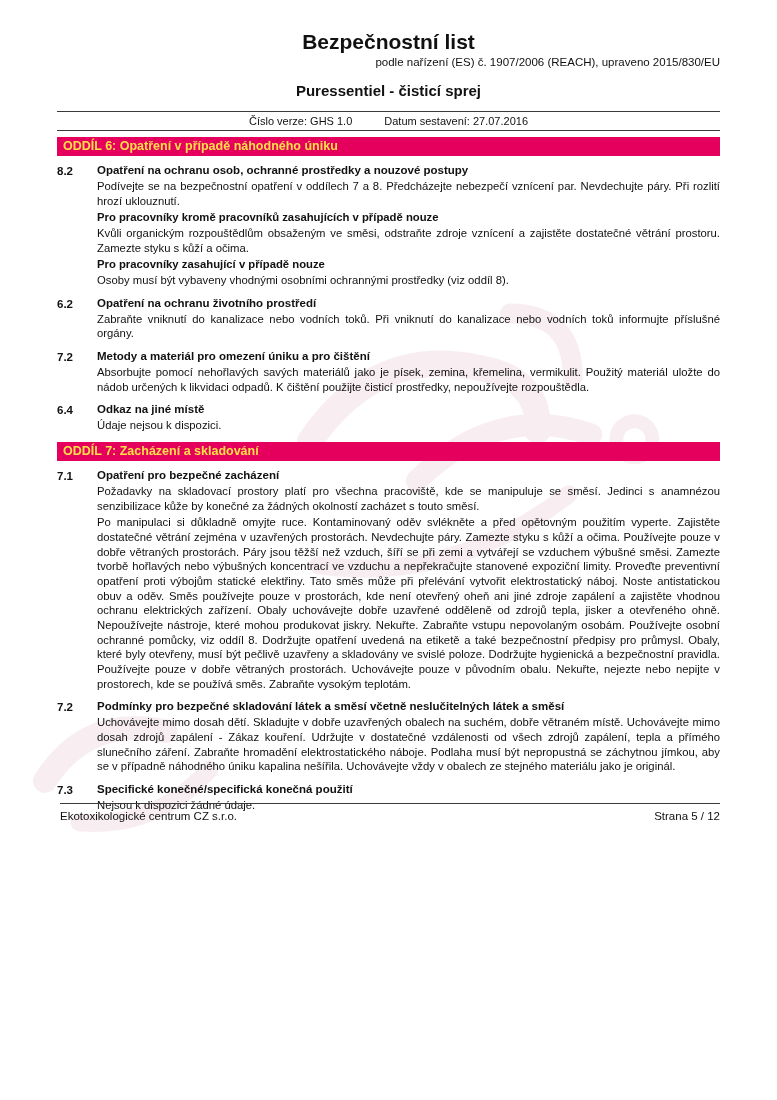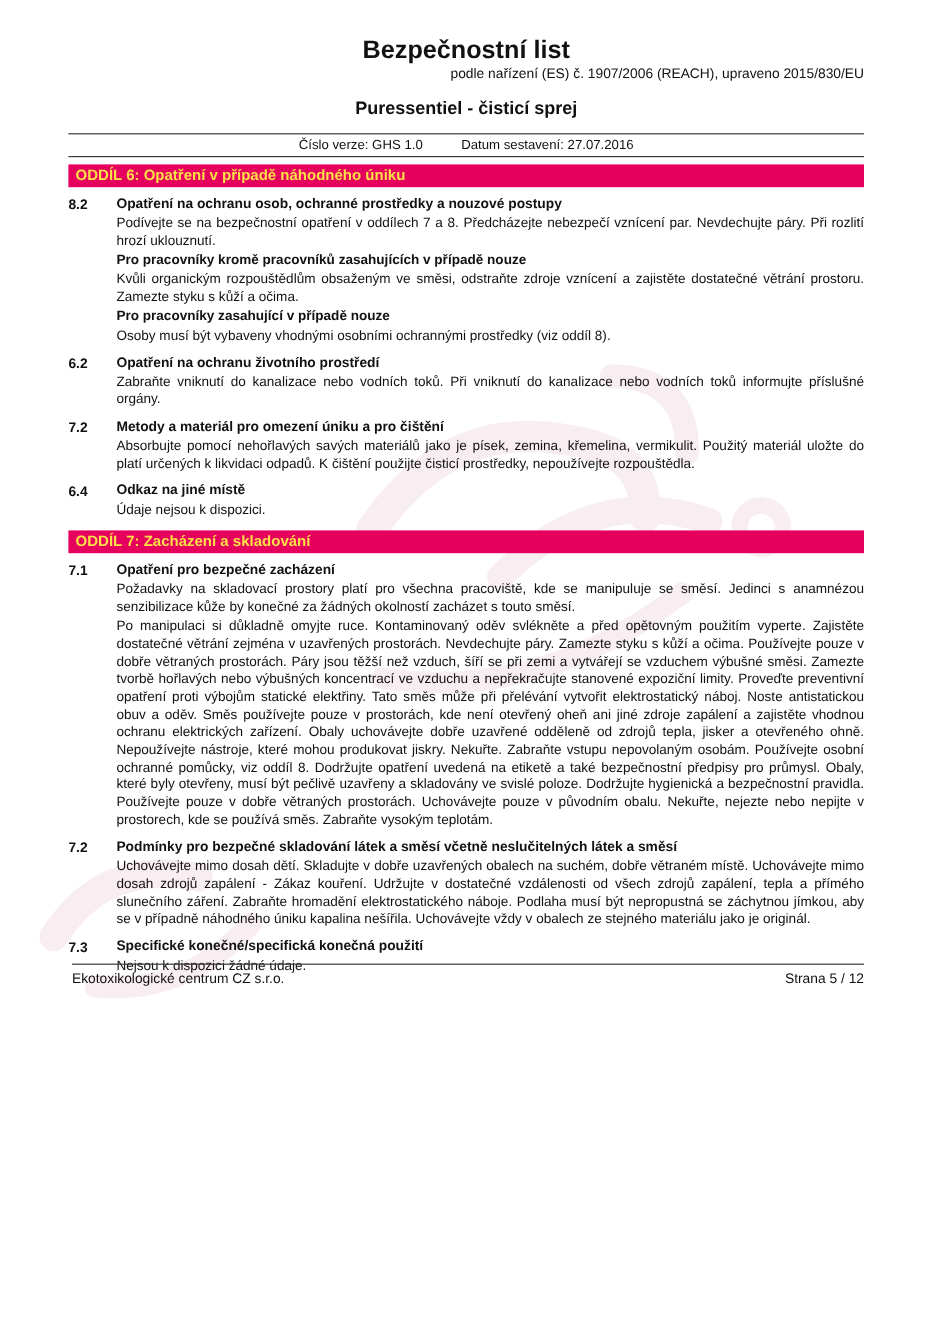--- a/index.html
+++ b/index.html
@@ -98,21 +98,21 @@
       <div class="content">
         <div class="heading">Opatření na ochranu životního prostředí</div>
         <p>Zabraňte vniknutí do kanalizace nebo vodních toků. Při vniknutí do kanalizace nebo vodních toků informujte příslušné orgány.</p>
       </div>
     </div>
 
     <div class="item">
       <div class="num">7.2</div>
       <div class="content">
         <div class="heading">Metody a materiál pro omezení úniku a pro čištění</div>
-        <p>Absorbujte pomocí nehořlavých savých materiálů jako je písek, zemina, křemelina, vermikulit. Použitý materiál uložte do platí určených k likvidaci odpadů. K čištění použijte čisticí prostředky, nepoužívejte rozpouštědla.</p>
+        <p>Absorbujte pomocí nehořlavých savých materiálů jako je písek, zemina, křemelina, vermikulit. Použitý materiál uložte do nádob určených k likvidaci odpadů. K čištění použijte čisticí prostředky, nepoužívejte rozpouštědla.</p>
       </div>
     </div>
 
     <div class="item">
       <div class="num">6.4</div>
       <div class="content">
         <div class="heading">Odkaz na jiné místě</div>
         <p>Údaje nejsou k dispozici.</p>
       </div>
     </div>

